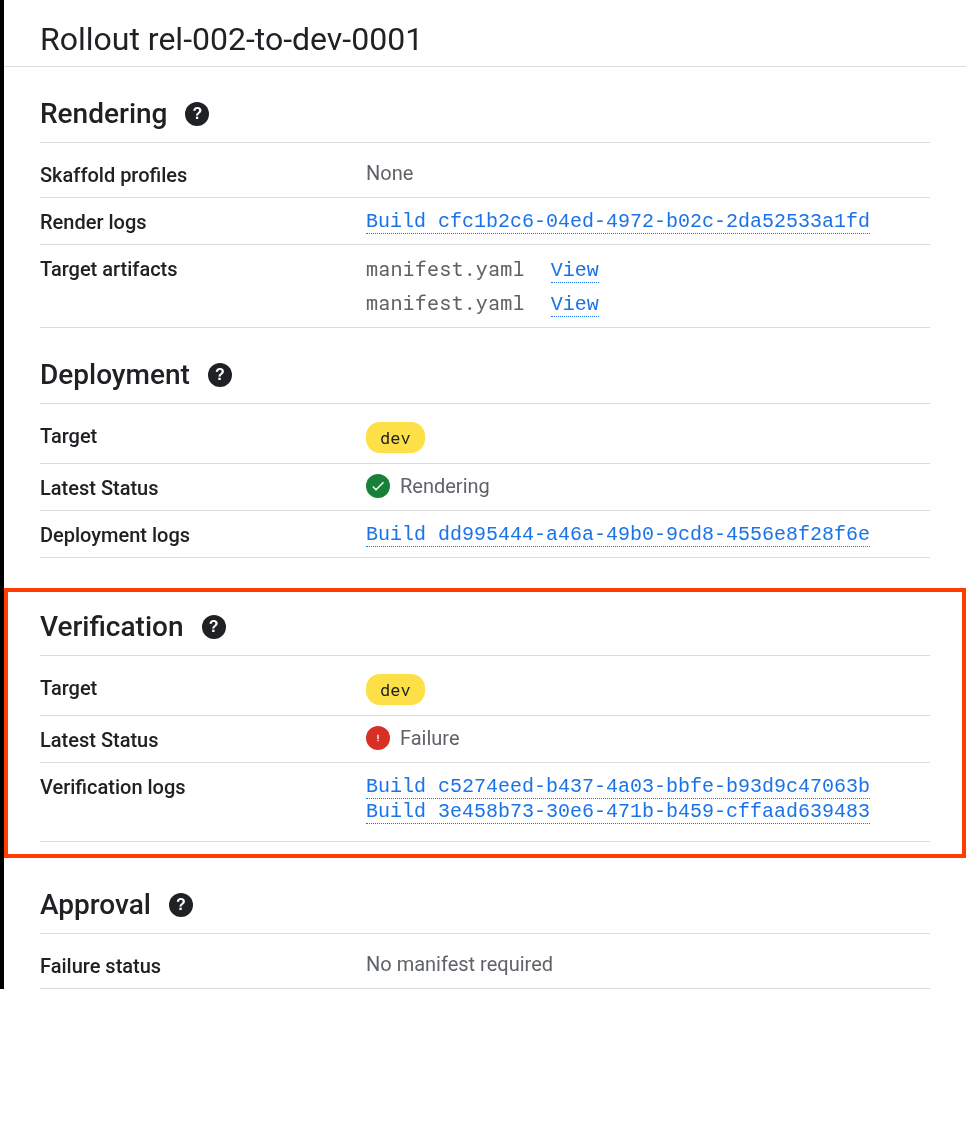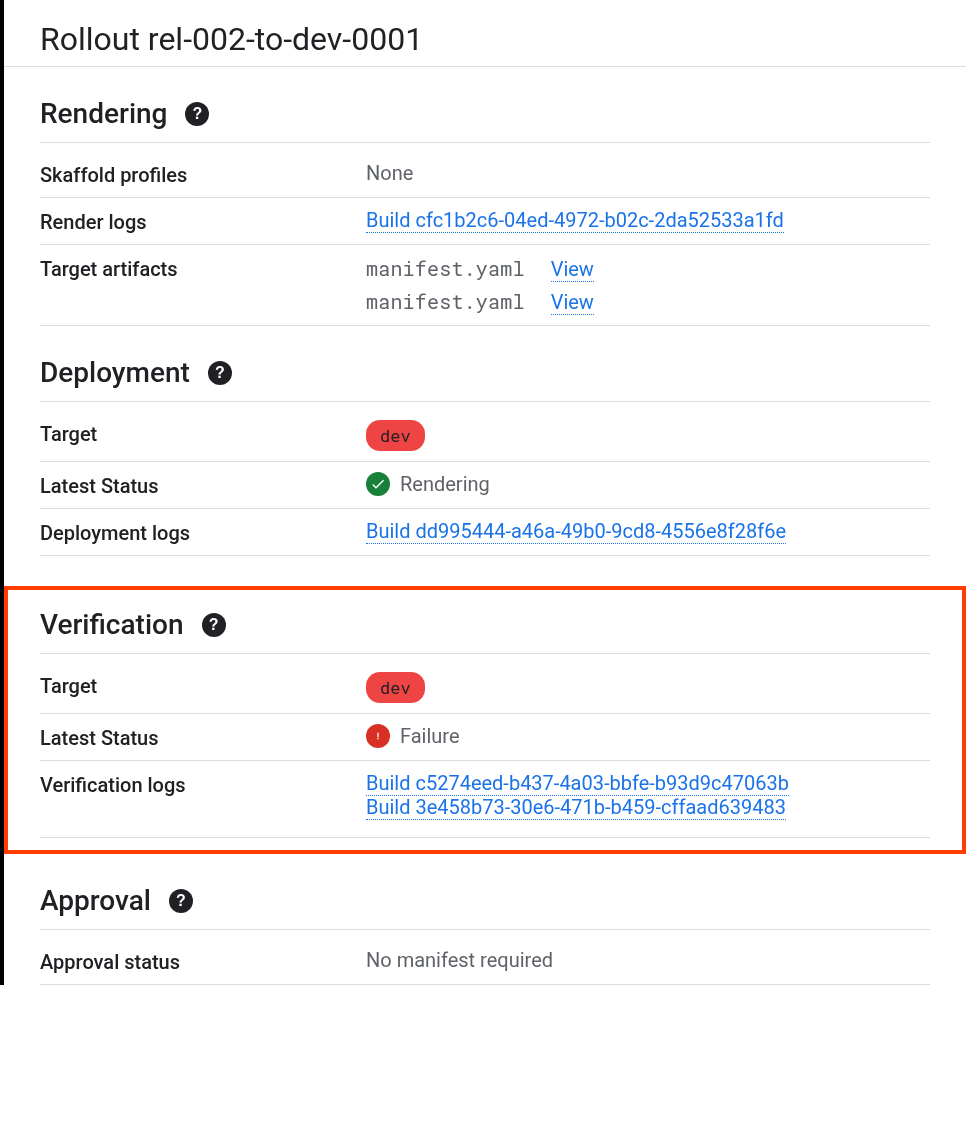--- a/index.html
+++ b/index.html
@@ -73,36 +73,37 @@
   .row-value {
     font-size: 20px;
     color: #5f6368;
     flex: 1;
   }
   .link {
     color: #1a73e8;
     text-decoration: none;
     border-bottom: 1px dotted #1a73e8;
     cursor: pointer;
+    font-family: Liberation Mono, monospace;
   }
   .mono {
     font-family: 'Roboto Mono', Menlo, Consolas, monospace;
     color: #5f6368;
     letter-spacing: 0.2px;
   }
   .artifact-line {
     display: flex;
     align-items: baseline;
     gap: 26px;
     margin-bottom: 6px;
   }
   .artifact-line:last-child { margin-bottom: 0; }
   .chip {
     display: inline-block;
-    background: #ef4444;
+    background: #fde047;
     border-radius: 14px;
     padding: 4px 14px;
     font-family: 'Roboto Mono', Menlo, Consolas, monospace;
     font-size: 17px;
     color: #202124;
   }
   .status {
     display: flex;
     align-items: center;
     gap: 10px;
@@ -236,18 +237,18 @@
       </div>
     </div>
   </div>
 
   <div class="section">
     <div class="section-header">
       <h2>Approval</h2>
       <span class="help-icon">?</span>
     </div>
     <div class="row">
-      <div class="row-label">Approval status</div>
+      <div class="row-label">Failure status</div>
       <div class="row-value">No manifest required</div>
     </div>
   </div>
 
 </div>
 
 </body></html>

